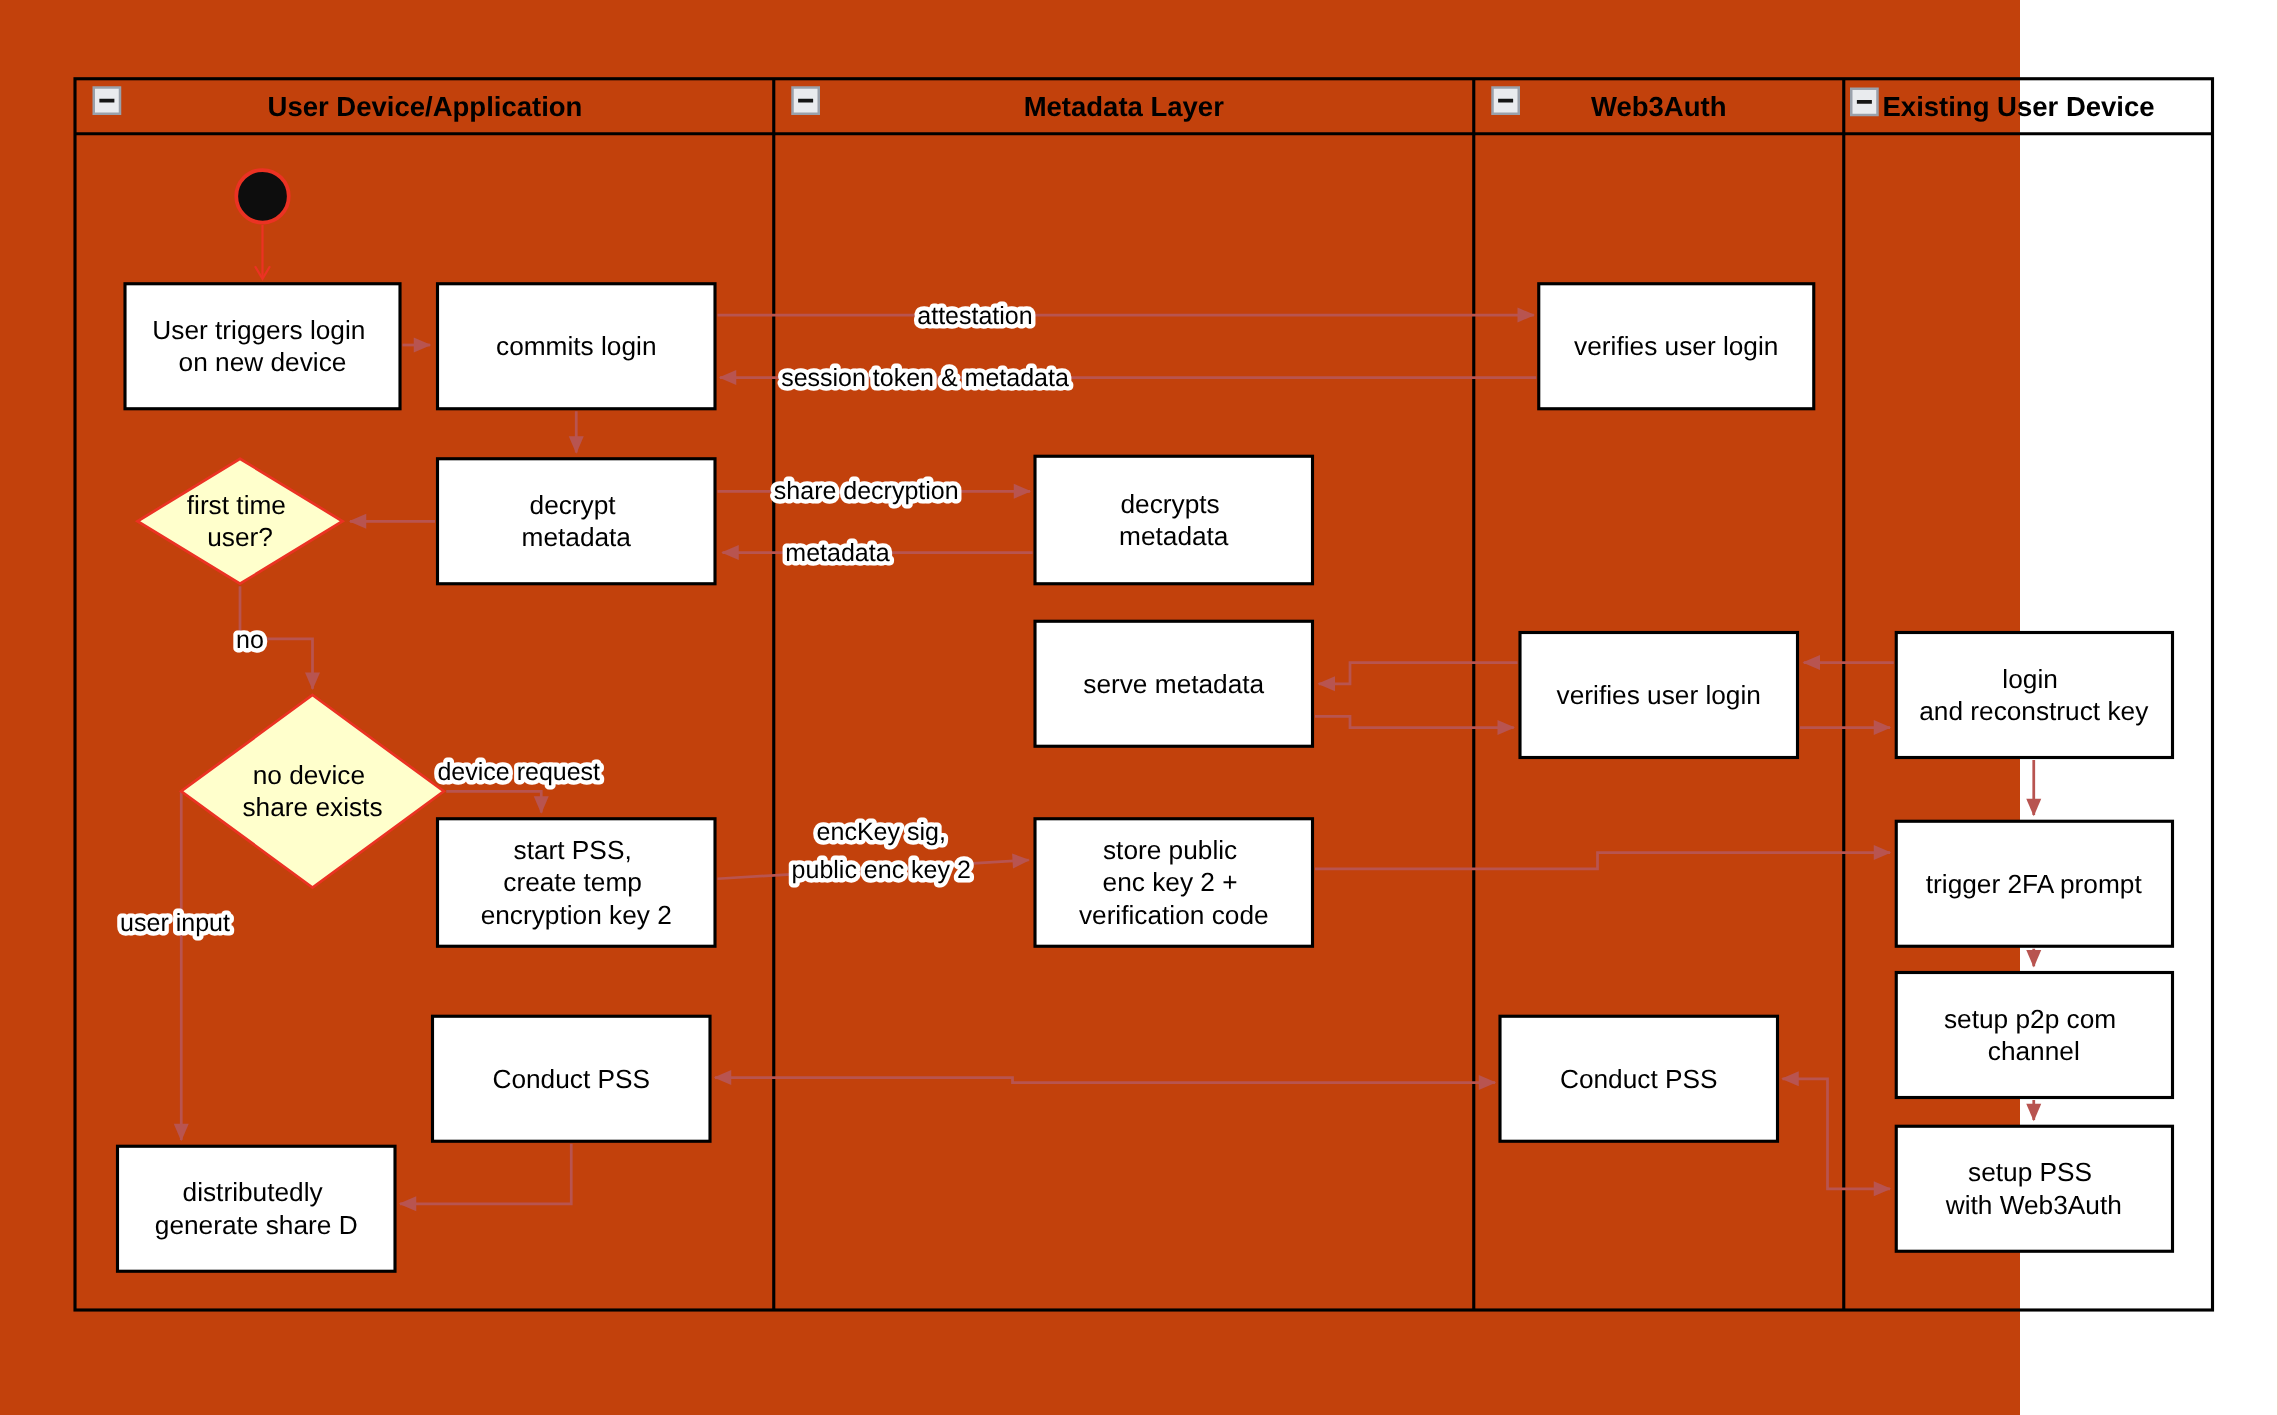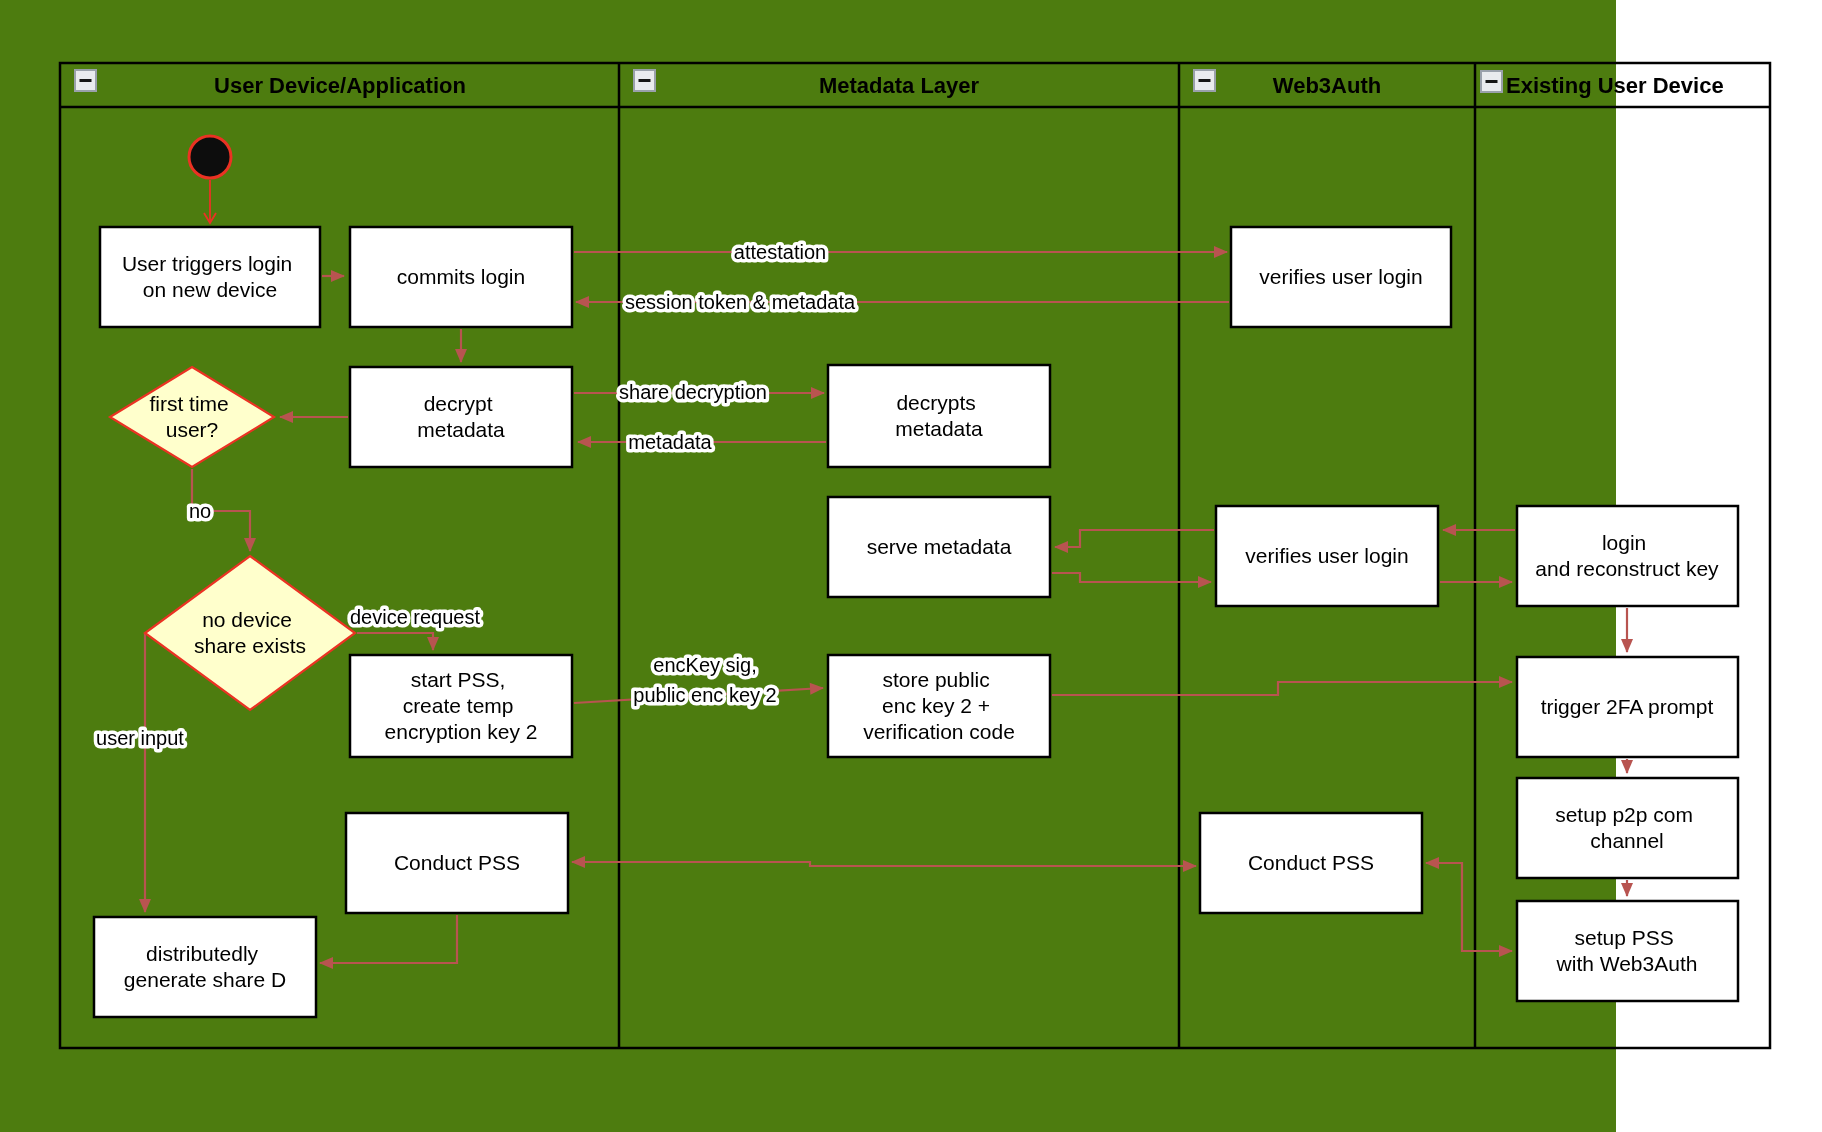--- a/index.html
+++ b/index.html
@@ -1,17 +1,17 @@
 <!DOCTYPE html>
 <html style="--edge: #b85450; --accent-red: #eb3223; --decision-fill: #ffffcc; --node-stroke: #000000; --icon-fill: #e9ebee; --icon-border: #9aa1ab;"><head>
 <meta charset="utf-8">
 <style>
   html, body { margin: 0; padding: 0; background: #ffffff; }
   body { font-family: "Liberation Sans", sans-serif; }
-  .stage { position: relative; width: 1616px; height: 1132px; background: #4d7c0f; }
+  .stage { position: relative; width: 1616px; height: 1132px; background: #c2410c; }
   svg { display: block; }
 
   .frame   { fill: none; stroke: #000; stroke-width: 2.5; }
   .divider { stroke: #000; stroke-width: 2.5; }
 
   .lane-title { font-size: 22px; font-weight: bold; fill: #000; }
   .anchor-mid { text-anchor: middle; }
 
   .icon-box   { fill: var(--icon-fill, #e9ebee); stroke: var(--icon-border, #9aa1ab); stroke-width: 2; }
   .icon-minus { stroke: #151515; stroke-width: 3; }

